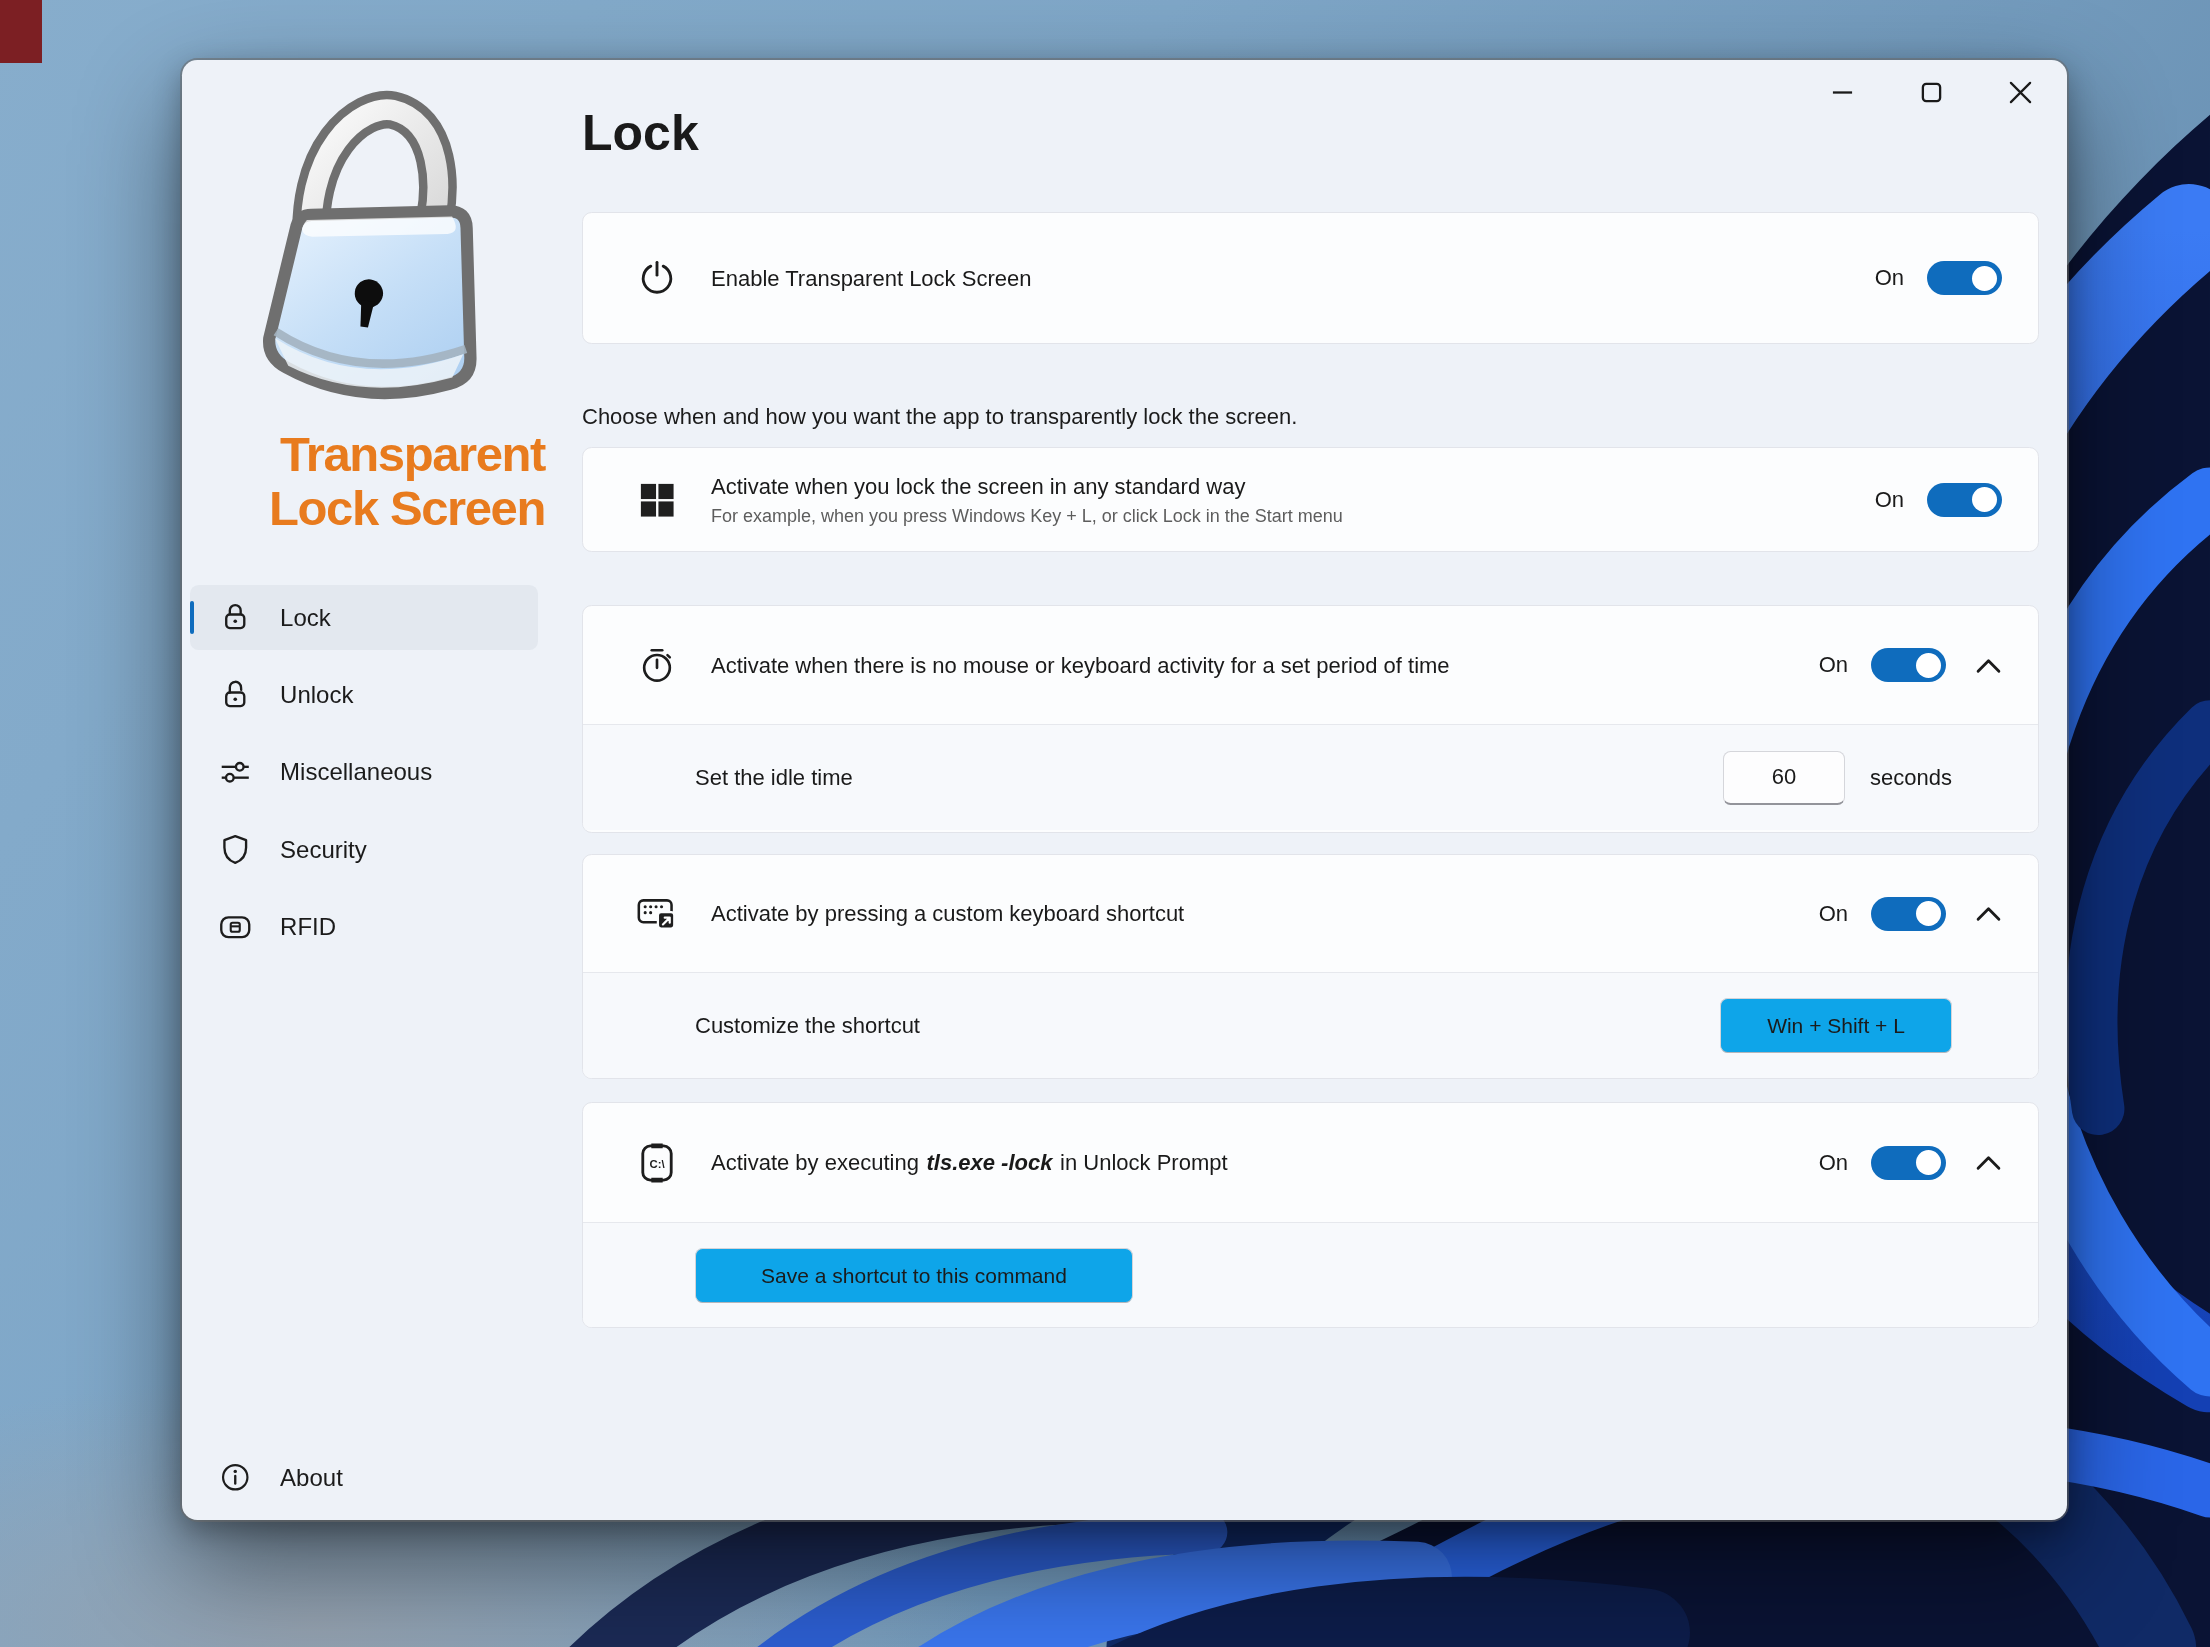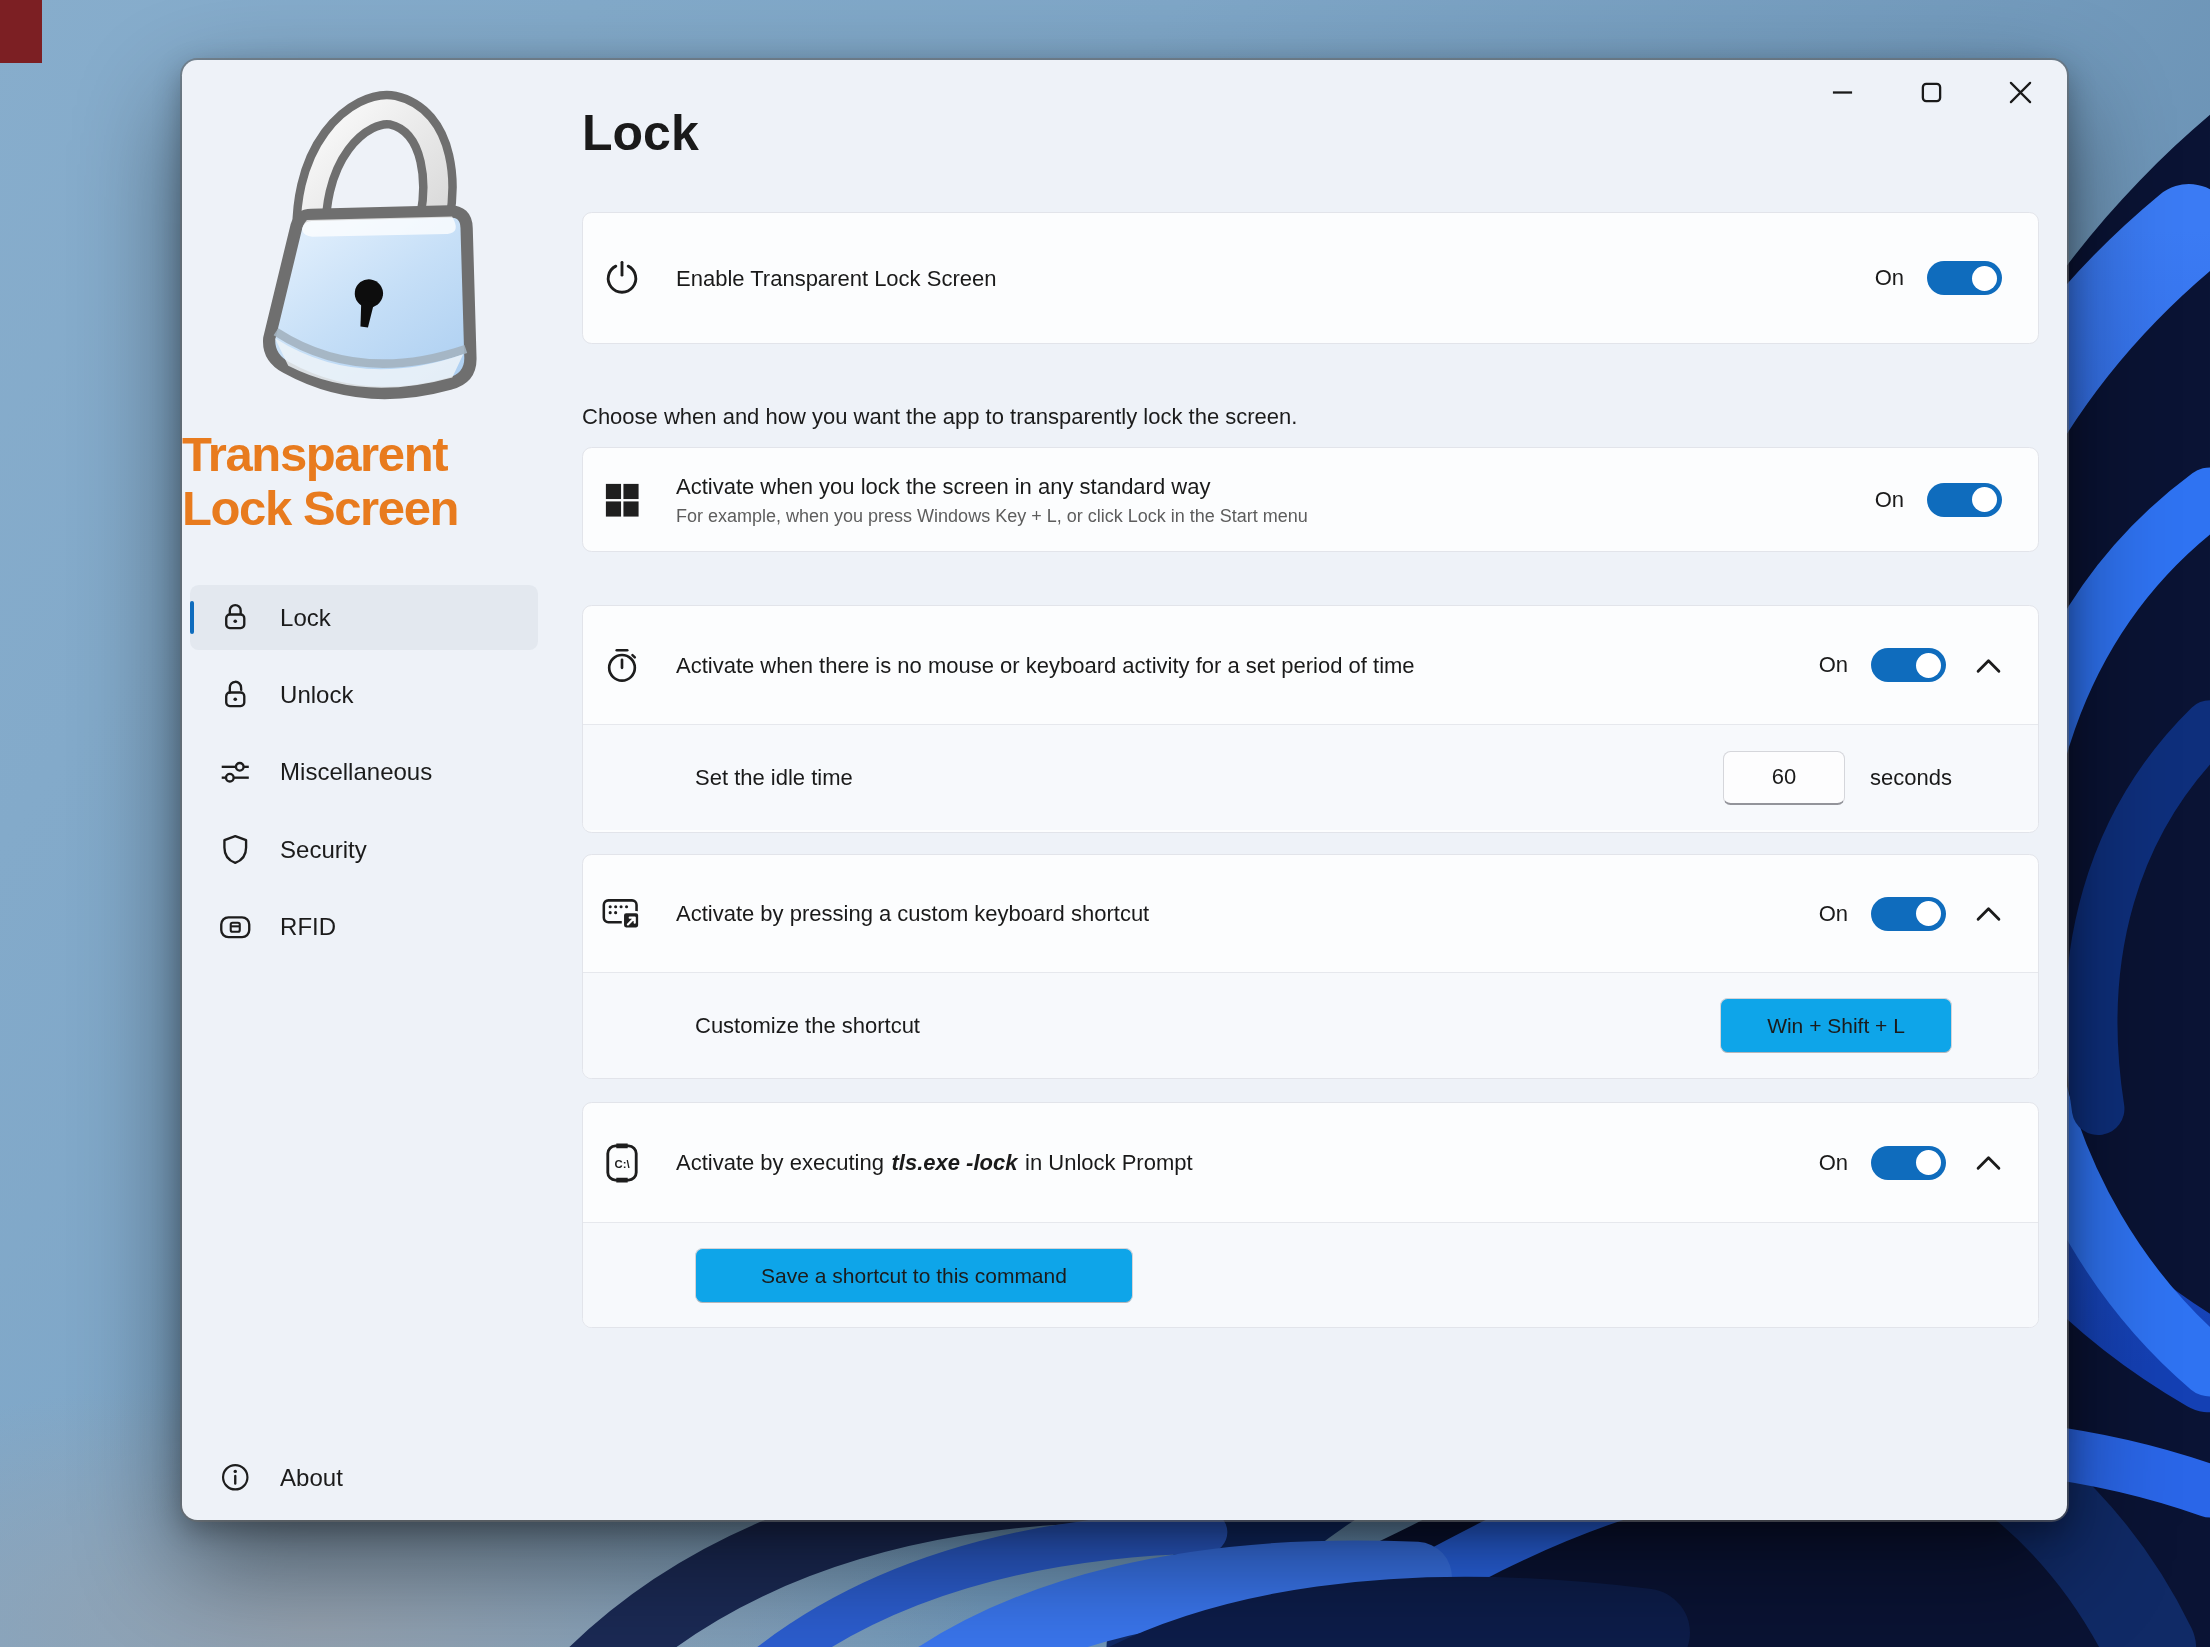--- a/index.html
+++ b/index.html
@@ -13,21 +13,21 @@
   .window{position:absolute;left:182px;top:60px;width:1885px;height:1460px;
     background:#eef2f8;border-radius:15.3px;
     box-shadow:0 0 0 1.9px rgba(105,105,105,.55), 0 43px 105px rgba(0,0,0,.48), 0 9.6px 29px rgba(0,0,0,.3);}
   .caption{position:absolute;top:9.6px;right:19px;display:flex;z-index:5;}
   .cap-btn{width:55px;height:46px;display:flex;align-items:center;justify-content:center;cursor:default;margin-left:34px;}
   .cap-btn svg{display:block;}
 
   
   .sidebar{position:absolute;left:0;top:0;width:363px;height:100%;}
   .logo{position:absolute;left:50px;top:17px;width:264px;height:340px;}
-  .brand{position:absolute;left:0;top:367px;width:363px;text-align:left;
+  .brand{position:absolute;left:0;top:367px;width:363px;text-align:right;
     color:#E87B1E;font-weight:700;font-size:49px;line-height:54px;letter-spacing:-1.4px;}
   .nav{position:absolute;left:7.6px;top:525px;width:348px;}
   .nav-item{position:relative;height:65px;margin-bottom:12.4px;border-radius:8.6px;
     display:flex;align-items:center;cursor:pointer;}
   .nav-item.selected{background:#e3e8ef;}
   .nav-item.selected::before{content:"";position:absolute;left:0;top:16.3px;width:4.8px;height:32.5px;
     border-radius:2.9px;background:#0F6CBD;}
   .nav-ico{width:32.5px;height:32.5px;margin-left:29px;flex:0 0 auto;display:flex;align-items:center;justify-content:center;}
   .nav-label{margin-left:29px;font-size:24px;color:#1b1b1b;}
   .about{position:absolute;left:7.6px;top:1385px;width:348px;height:65px;border-radius:8.6px;
@@ -37,21 +37,21 @@
   .main{position:absolute;left:400px;top:0;width:1457px;height:100%;}
   .page-title{position:absolute;left:0;top:44px;font-size:50px;line-height:59px;font-weight:700;color:#1a1a1a;margin:0;}
   .card{position:absolute;left:0;width:1457px;background:#fcfdfe;border:1.4px solid #e2e4ea;
     border-radius:9.6px;box-sizing:border-box;overflow:hidden;}
   .card1{top:152px;height:132px;}
   .caption-text{position:absolute;left:0;top:344px;font-size:22px;color:#1b1b1b;}
   .card2{top:387px;height:105px;}
   .card3{top:545px;height:228px;}
   .card4{top:794px;height:225px;}
   .card5{top:1042px;height:226px;}
-  .crow{display:flex;align-items:center;height:100%;padding:0 36px 0 19px;box-sizing:border-box;border-radius:30px;}
+  .crow{display:flex;align-items:center;height:100%;padding:0 36px 0 54px;box-sizing:border-box;border-radius:30px;}
   .crow.header3{height:118px;text-align:right;} .crow.header4{height:117px;} .crow.header5{height:119px;}
   .row-ico{width:40px;flex:0 0 auto;display:flex;align-items:center;justify-content:center;}
   .row-text{margin-left:34px;}
   .row-title{font-size:22px;color:#1a1a1a;line-height:29px;}
   .row-sub{font-size:18px;color:#5d5d5d;margin-top:5.7px;}
   .row-right{margin-left:auto;display:flex;align-items:center;}
   .on-label{font-size:22px;color:#1b1b1b;margin-right:23px;}
   .toggle{width:75px;height:34px;border-radius:17px;background:#0F6CBD;position:relative;cursor:pointer;flex:0 0 auto;}
   .toggle .knob{position:absolute;top:4.8px;right:4.8px;width:25px;height:25px;border-radius:50%;background:#ffffff;}
   .chev{margin-left:29px;cursor:pointer;display:flex;align-items:center;}

